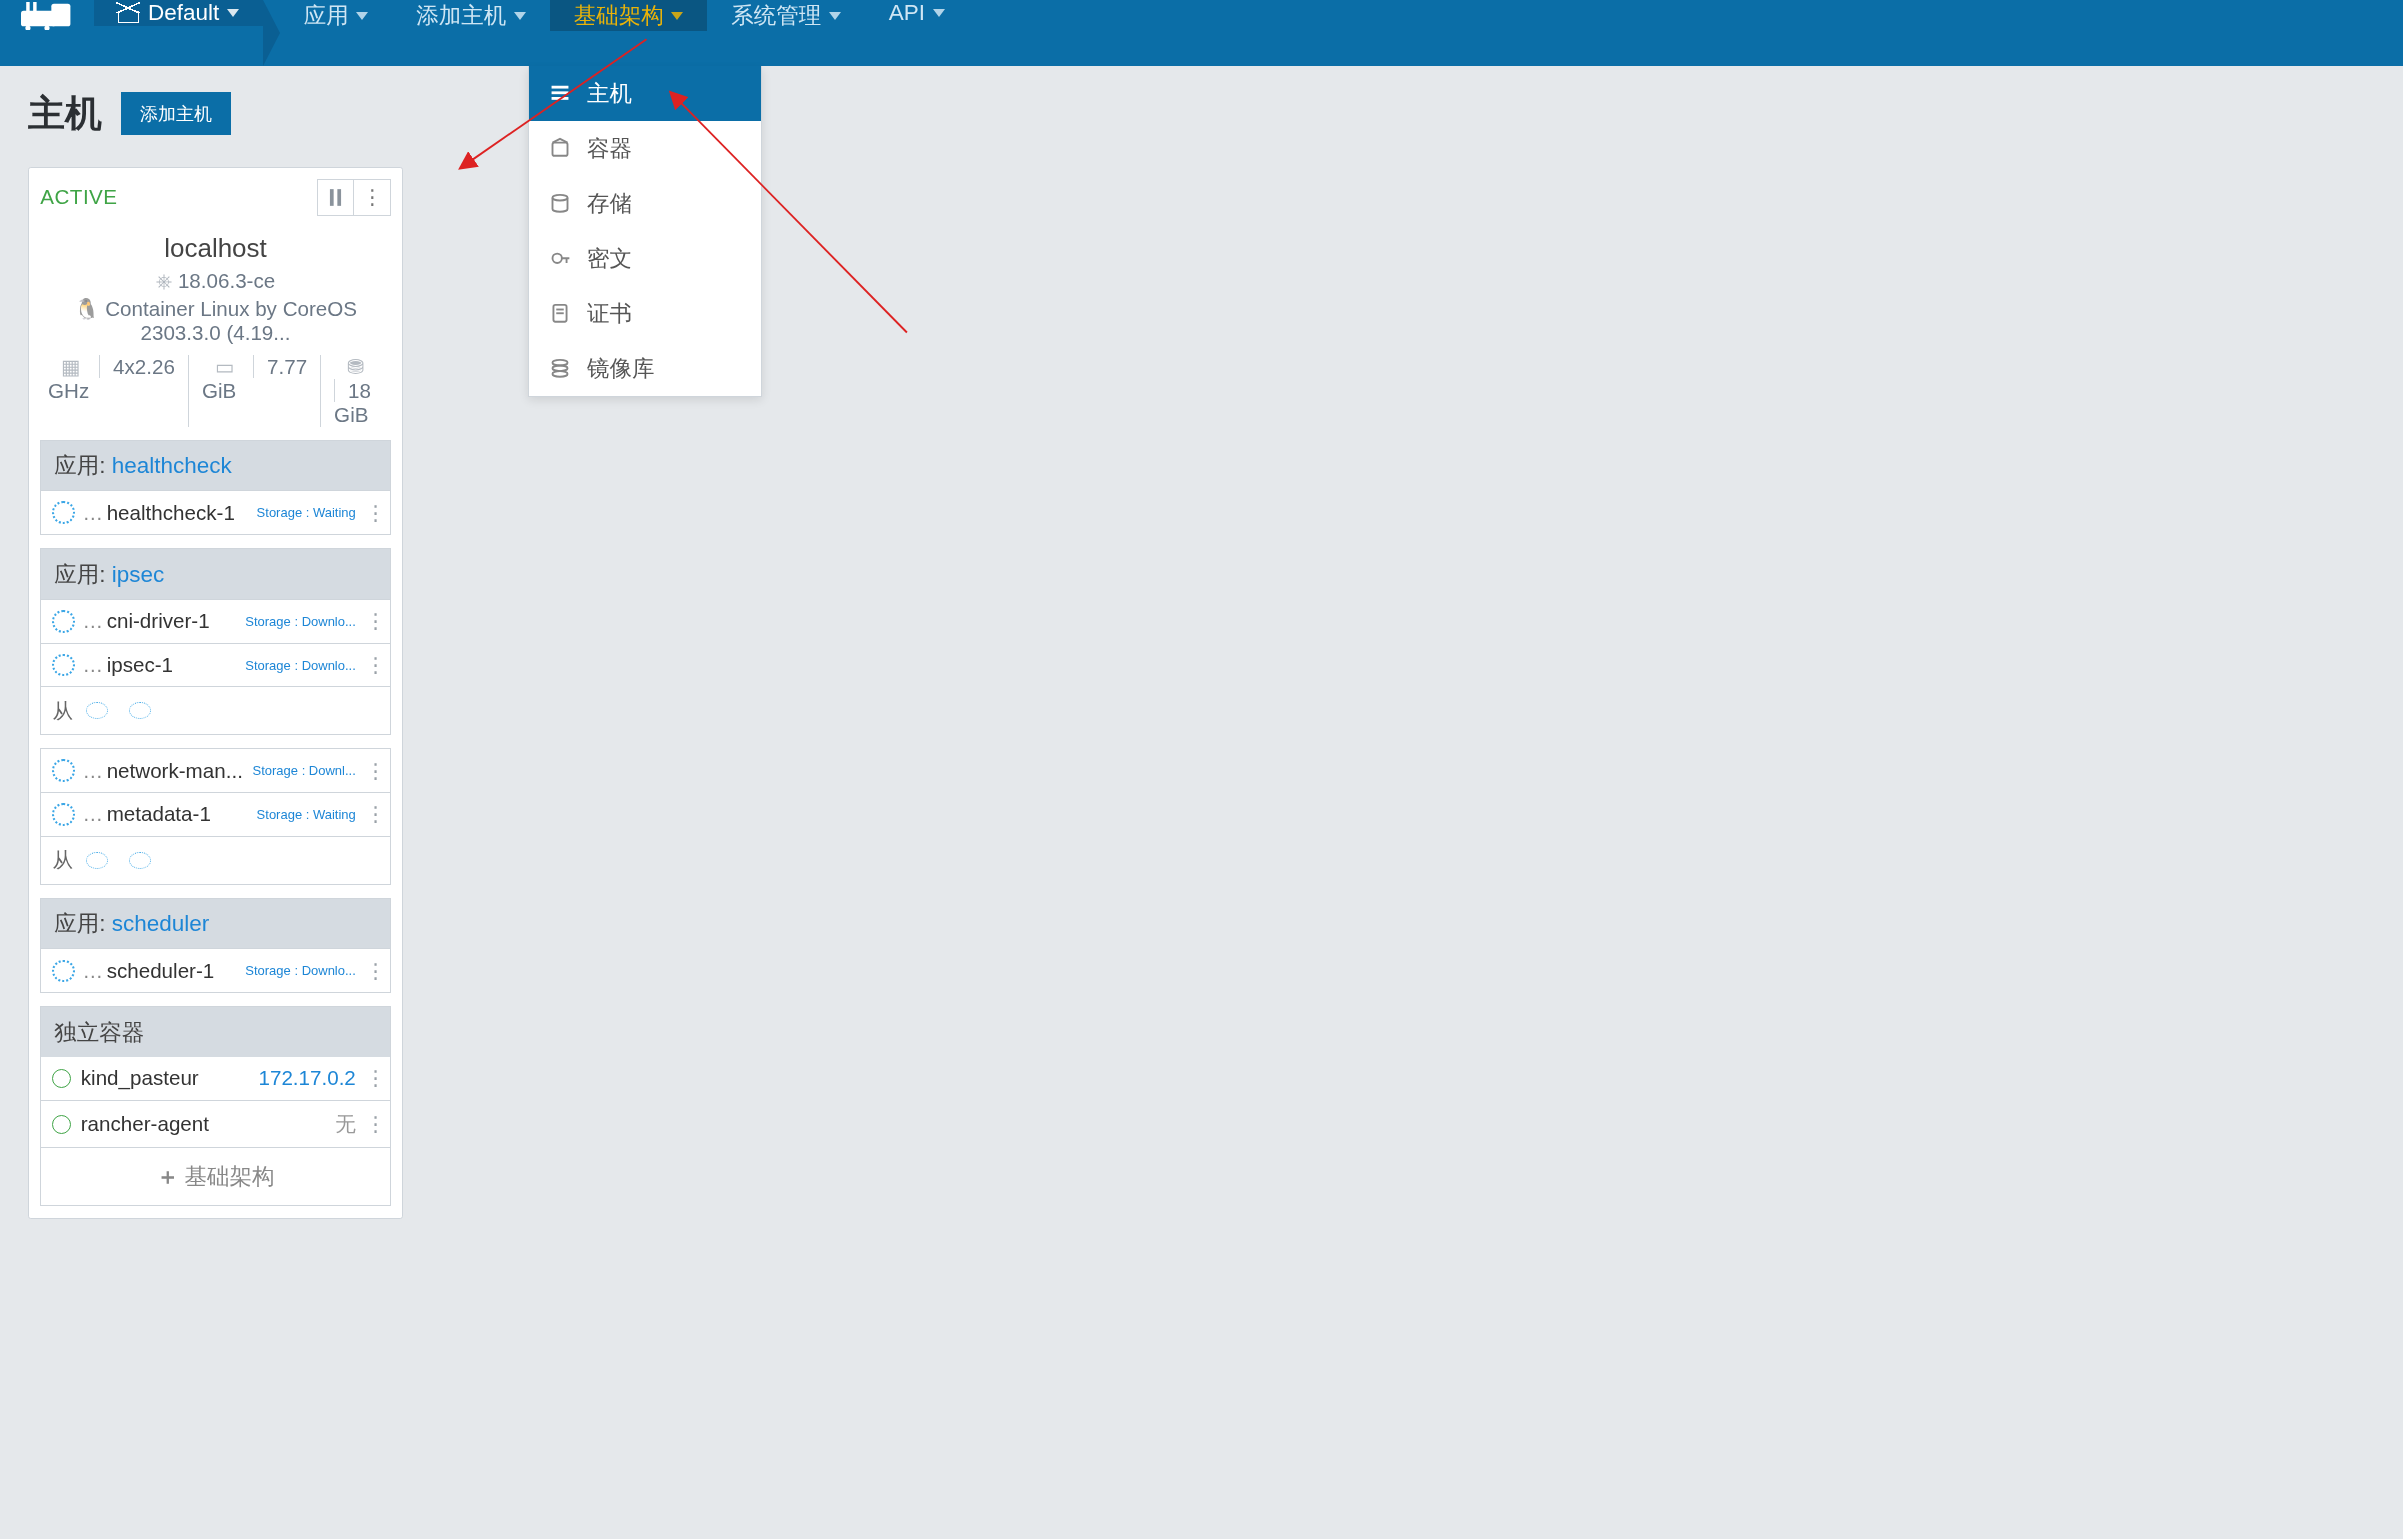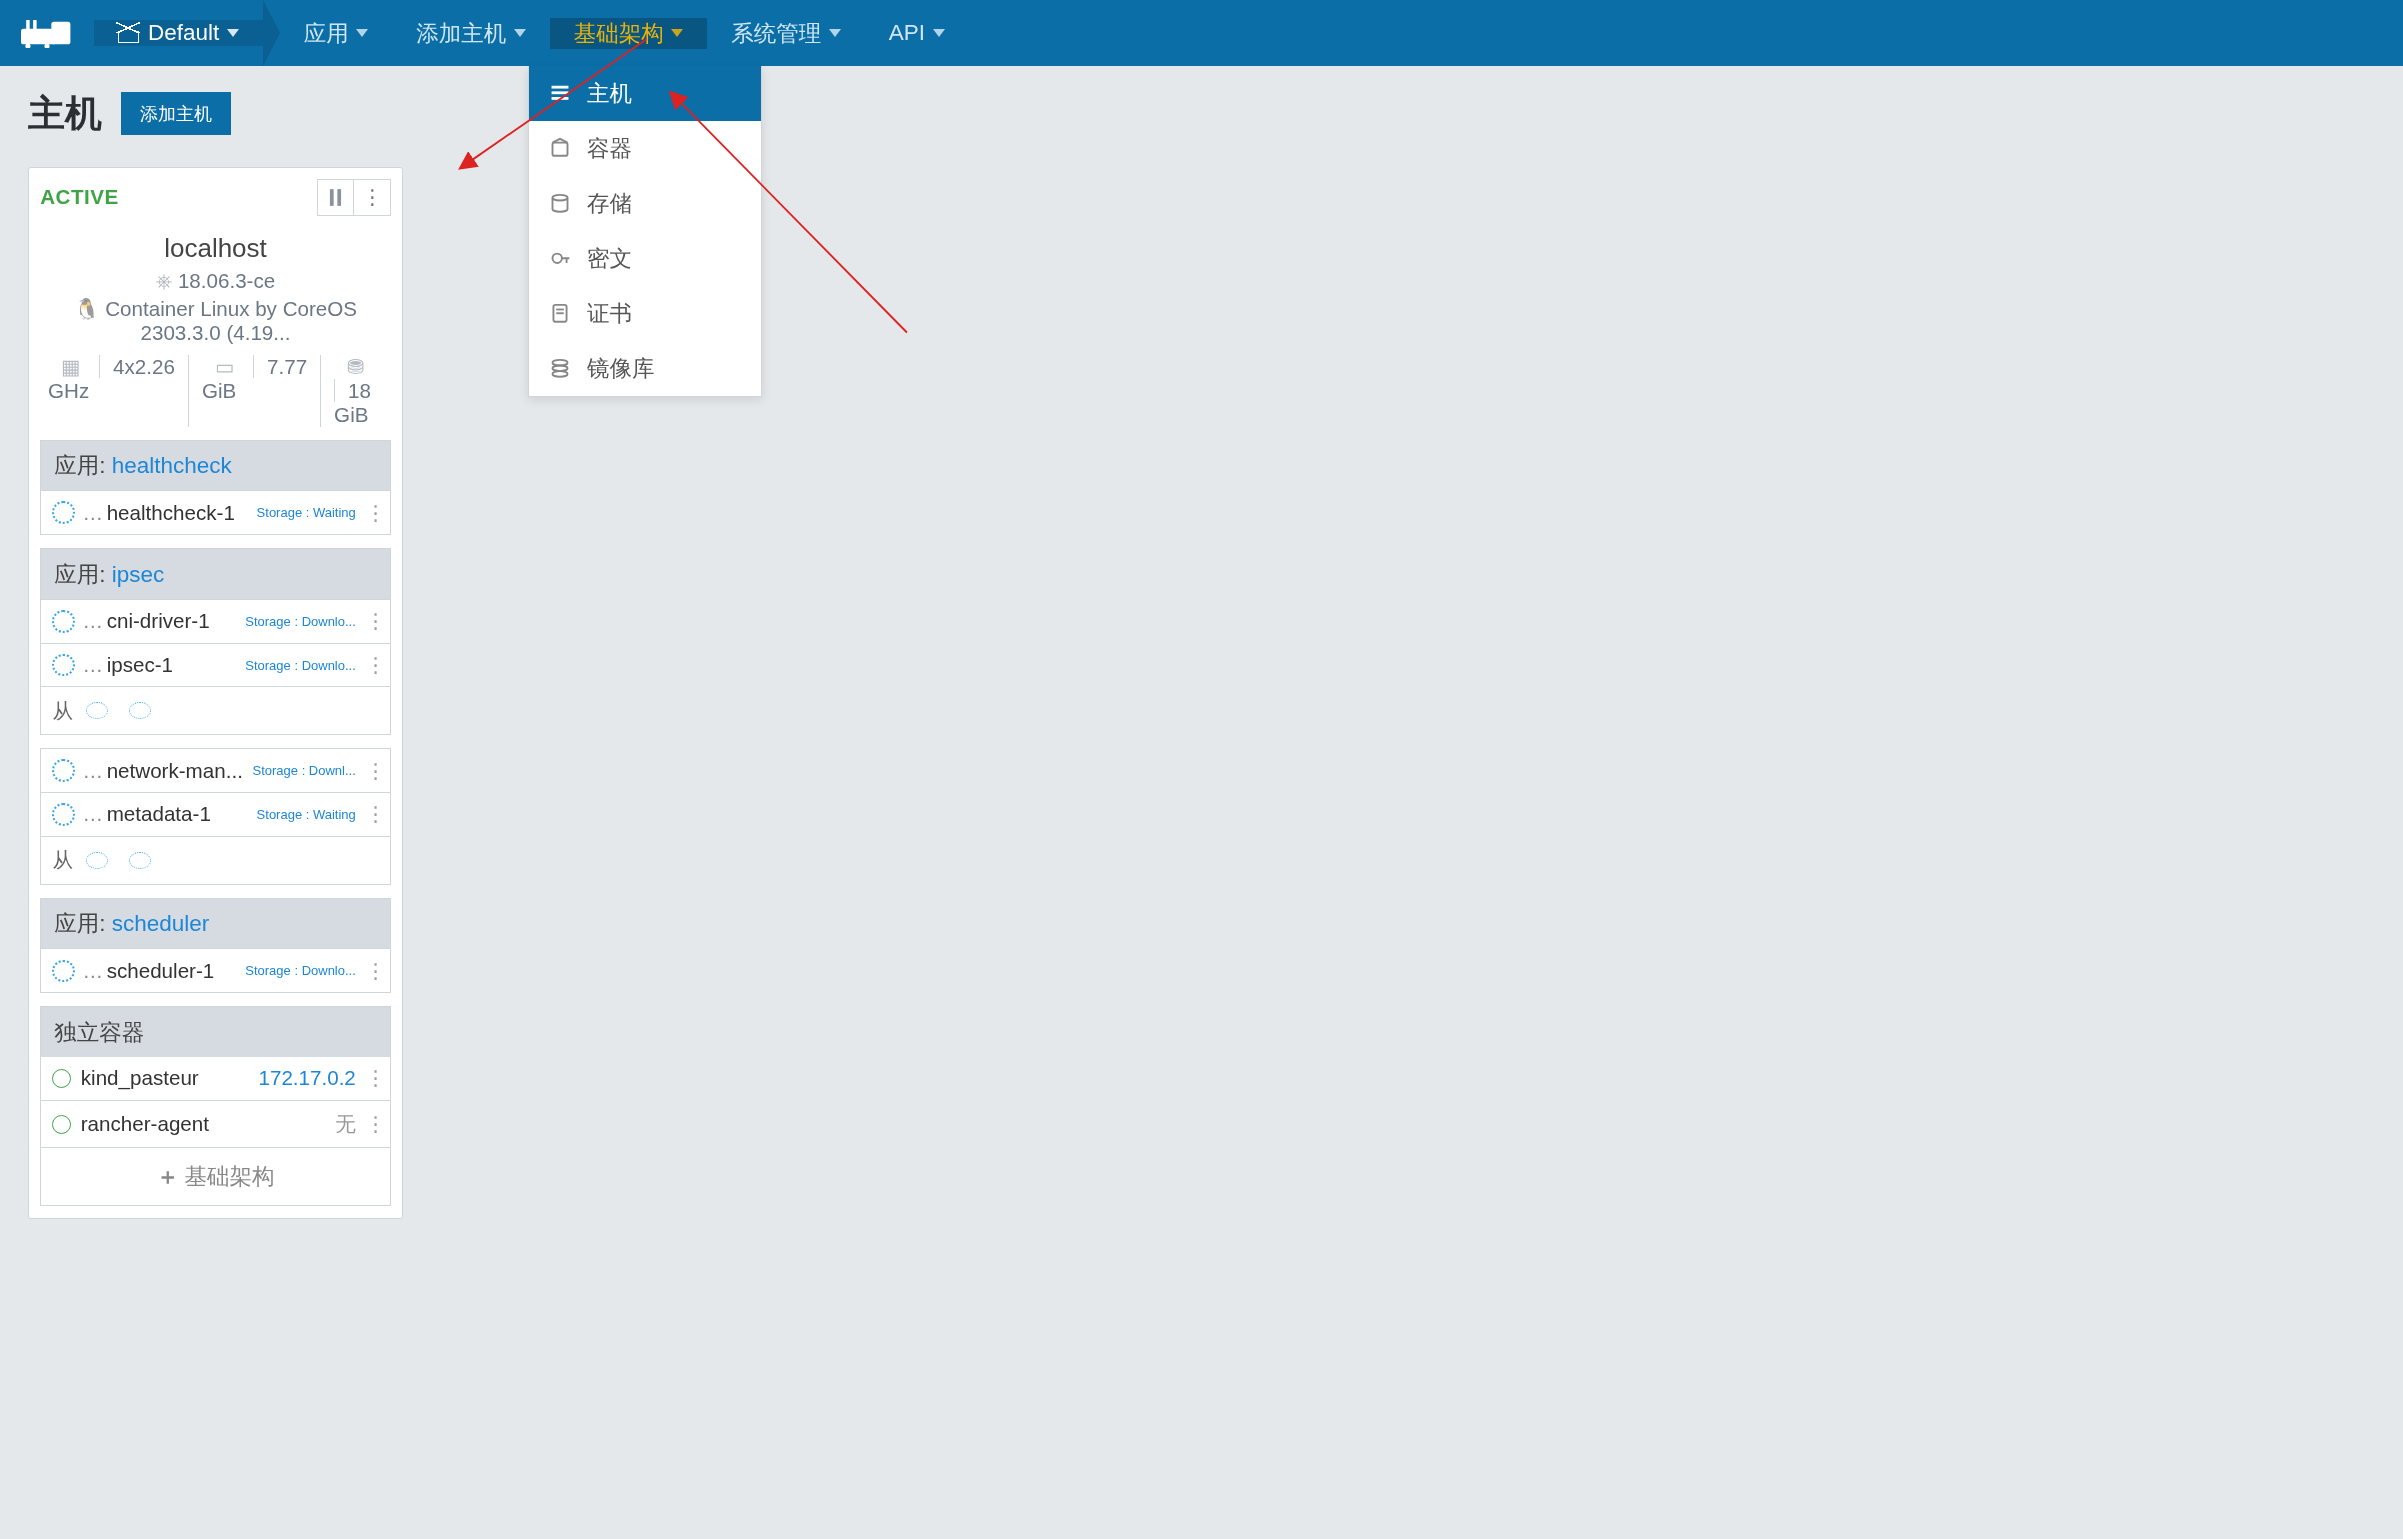--- a/index.html
+++ b/index.html
@@ -21,21 +21,21 @@
     background: var(--grey-bg);
     color:#333;
     position:relative;
   }
 
   
   .navbar {
     background: var(--navy);
     height: 66px;
     display:flex;
-    align-items:center;
+    align-items:flex-start;
     color:#fff;
     font-size: 22.5px;
   }
   .navbar .nav-item {
     display:flex; align-items:center;
     padding: 0 24px;
     color:#cfe6f4;
     cursor:pointer;
     white-space:nowrap;
     position:relative;
@@ -137,21 +137,21 @@
     margin:17px 0 0 28px;
     width:375px;
     background:#fff;
     border:0.9px solid var(--grey-border);
     border-radius:2.8px;
     padding:11.2px;
   }
   .hc-top{
     display:flex;justify-content:space-between;align-items:center;
   }
-  .status-active{ color:var(--green); font-size:20.6px; letter-spacing:0.5px; font-weight:700;}
+  .status-active{ color:var(--green); font-size:20.6px; letter-spacing:0.5px; font-weight:400;}
   .hc-actions{ display:flex; gap:0;}
   .hc-actions .act-btn{
     width:37px;height:37px;border:0.9px solid var(--grey-border);
     display:flex;align-items:center;justify-content:center;
     color:#777;cursor:pointer;background:#fff;
   }
   .hc-actions .act-btn + .act-btn{ border-left:none;}
   .hc-hostname{ text-align:center;font-size:26px;color:#444;margin:17px 0 5.6px;}
   .hc-sub{ text-align:center;color:var(--grey-text);font-size:20.6px;margin:3.7px 0;}
   .hc-sub .ic{opacity:.55;margin-right:5.6px;}

